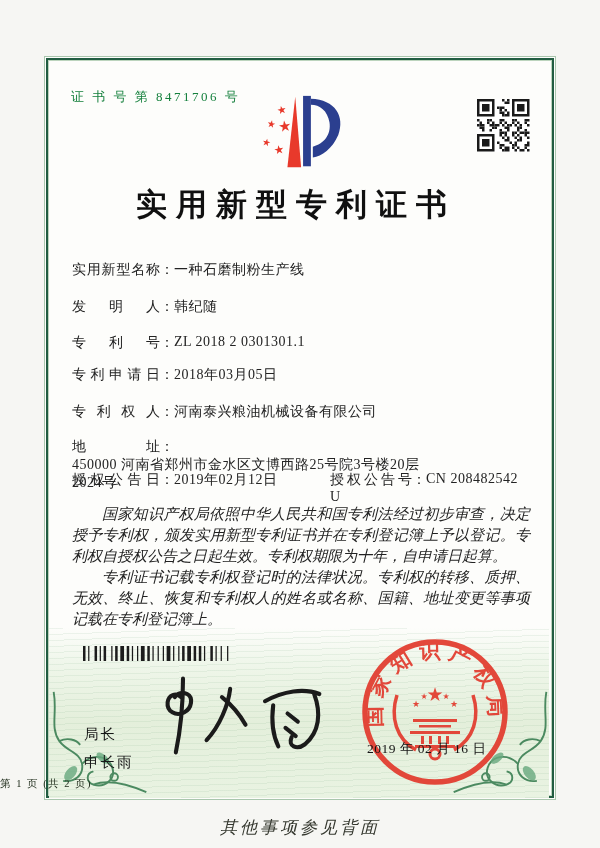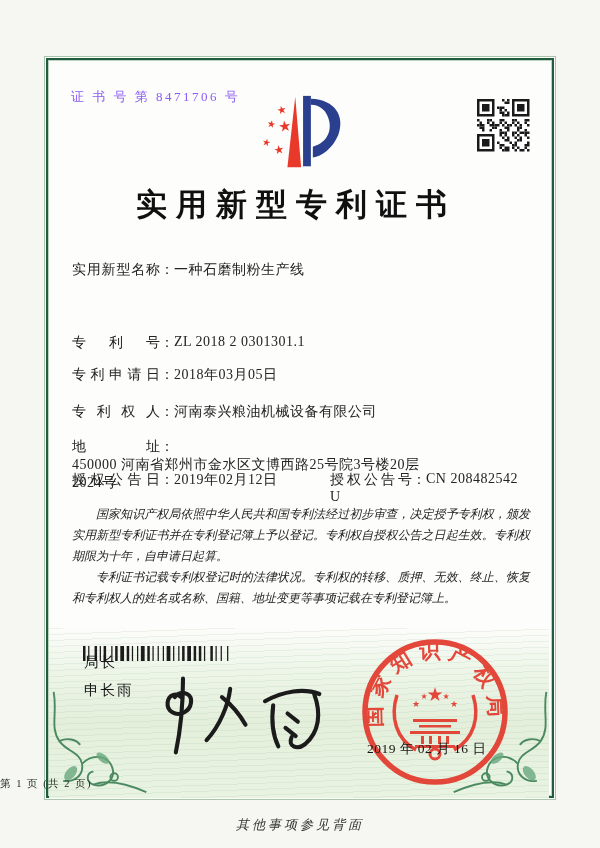--- a/index.html
+++ b/index.html
@@ -21,63 +21,63 @@
   .frame-i{position:absolute;inset:0;border:1px solid #bcd4bd;}
   
   .green-band{
     position:absolute;left:49px;top:628px;width:500px;height:170px;
     background:
       repeating-linear-gradient(178deg, rgba(120,170,130,.12) 0 1px, rgba(0,0,0,0) 1px 6px),
       linear-gradient(180deg, rgba(233,243,227,0) 0%, rgba(226,240,218,.5) 20%, #e4efdb 55%, #e9f3e2 100%);
   }
   .cert-no{
     position:absolute;left:71px;top:88px;
-    font-size:13px;letter-spacing:2.5px;color:#8b5cf6;
+    font-size:13px;letter-spacing:2.5px;color:#15803d;
   }
   .logo{position:absolute;left:256px;top:91px;width:100px;height:88px;}
   .qr{position:absolute;left:477px;top:99px;width:53px;height:53px;}
   .title{
     position:absolute;left:0;right:8px;top:184px;text-align:center;
     font-size:31px;font-weight:700;letter-spacing:9px;color:#101010;
   }
   .frow{position:absolute;left:72px;width:460px;font-size:14px;color:#232323;}
   .flabel{
     display:inline-block;width:88px;
     text-align:justify;text-align-last:justify;-moz-text-align-last:justify;
     vertical-align:top;
   }
   .colon{vertical-align:top;}
   .fvalue{letter-spacing:.5px;vertical-align:top;}
   .fvalue.wrap{display:inline-block;width:372px;line-height:18px;}
   .fpair2{position:absolute;left:258px;top:0;}
   .flabel.small2{width:82px;font-family:Liberation Serif, serif;}
   .paras{
     position:absolute;left:72px;top:504px;width:458px;
-    font-size:12px;line-height:21px;font-style:italic;color:#222;
+    font-size:15px;line-height:21px;font-style:italic;color:#222;
     text-align:justify;
   }
   .paras p{margin:0;text-indent:2em;}
   .barcode{position:absolute;left:83px;top:646px;width:154px;height:15px;}
   .signer{
-    position:absolute;left:84px;top:648px;font-size:14.5px;color:#161616;
+    position:absolute;left:84px;top:720px;font-size:14.5px;color:#161616;
     line-height:28px;letter-spacing:2px;font-family:Liberation Serif, serif;
   }
   .signature{position:absolute;left:142px;top:666px;width:205px;height:95px;}
   .seal{position:absolute;left:360px;top:637px;width:150px;height:150px;}
   .seal-date{
     position:absolute;left:367px;top:740px;width:160px;
     font-size:13.5px;color:#141414;letter-spacing:.5px;z-index:6;
   }
   .page-info{
     position:absolute;left:0;right:0;top:777px;
     font-size:10.5px;letter-spacing:1.5px;color:#23301f;
   }
   .back-note{
     position:absolute;left:0;right:0;top:816px;text-align:center;
-    font-size:13px;font-style:italic;letter-spacing:3px;color:#35382f;
+    font-size:17px;font-style:italic;letter-spacing:3px;color:#35382f;
   }
   .orn{position:absolute;width:104px;height:110px;}
   .orn.left{left:48px;top:688px;}
   .orn.right{left:448px;top:688px;transform:scaleX(-1);}
   .z{z-index:3;}
 </style>
 </head>
 <body>
 
 <div class="page">
@@ -240,20 +240,23 @@
       <rect x="0" y="35" width="17.5" height="17.5" fill="#1a1a1a"></rect>
       <rect x="2.5" y="37.5" width="12.5" height="12.5" fill="#fff"></rect>
       <rect x="5" y="40" width="7.5" height="7.5" fill="#1a1a1a"></rect>
     </svg>
 
   <div class="title z">实用新型专利证书</div>
 
   <div class="frow z" style="top:261px">
     <span class="flabel">实用新型名称</span><span class="colon">：</span><span class="fvalue">一种石磨制粉生产线</span>
   </div>
+  <div class="frow z" style="top:298px">
+    <span class="flabel">发明人</span><span class="colon">：</span><span class="fvalue">韩纪随</span>
+  </div>
   <div class="frow z" style="top:334px">
     <span class="flabel">专利号</span><span class="colon">：</span><span class="fvalue">ZL 2018 2 0301301.1</span>
   </div>
   <div class="frow z" style="top:366px">
     <span class="flabel">专利申请日</span><span class="colon">：</span><span class="fvalue">2018年03月05日</span>
   </div>
   <div class="frow z" style="top:403px">
     <span class="flabel">专利权人</span><span class="colon">：</span><span class="fvalue">河南泰兴粮油机械设备有限公司</span>
   </div>
   <div class="frow z" style="top:438px">

